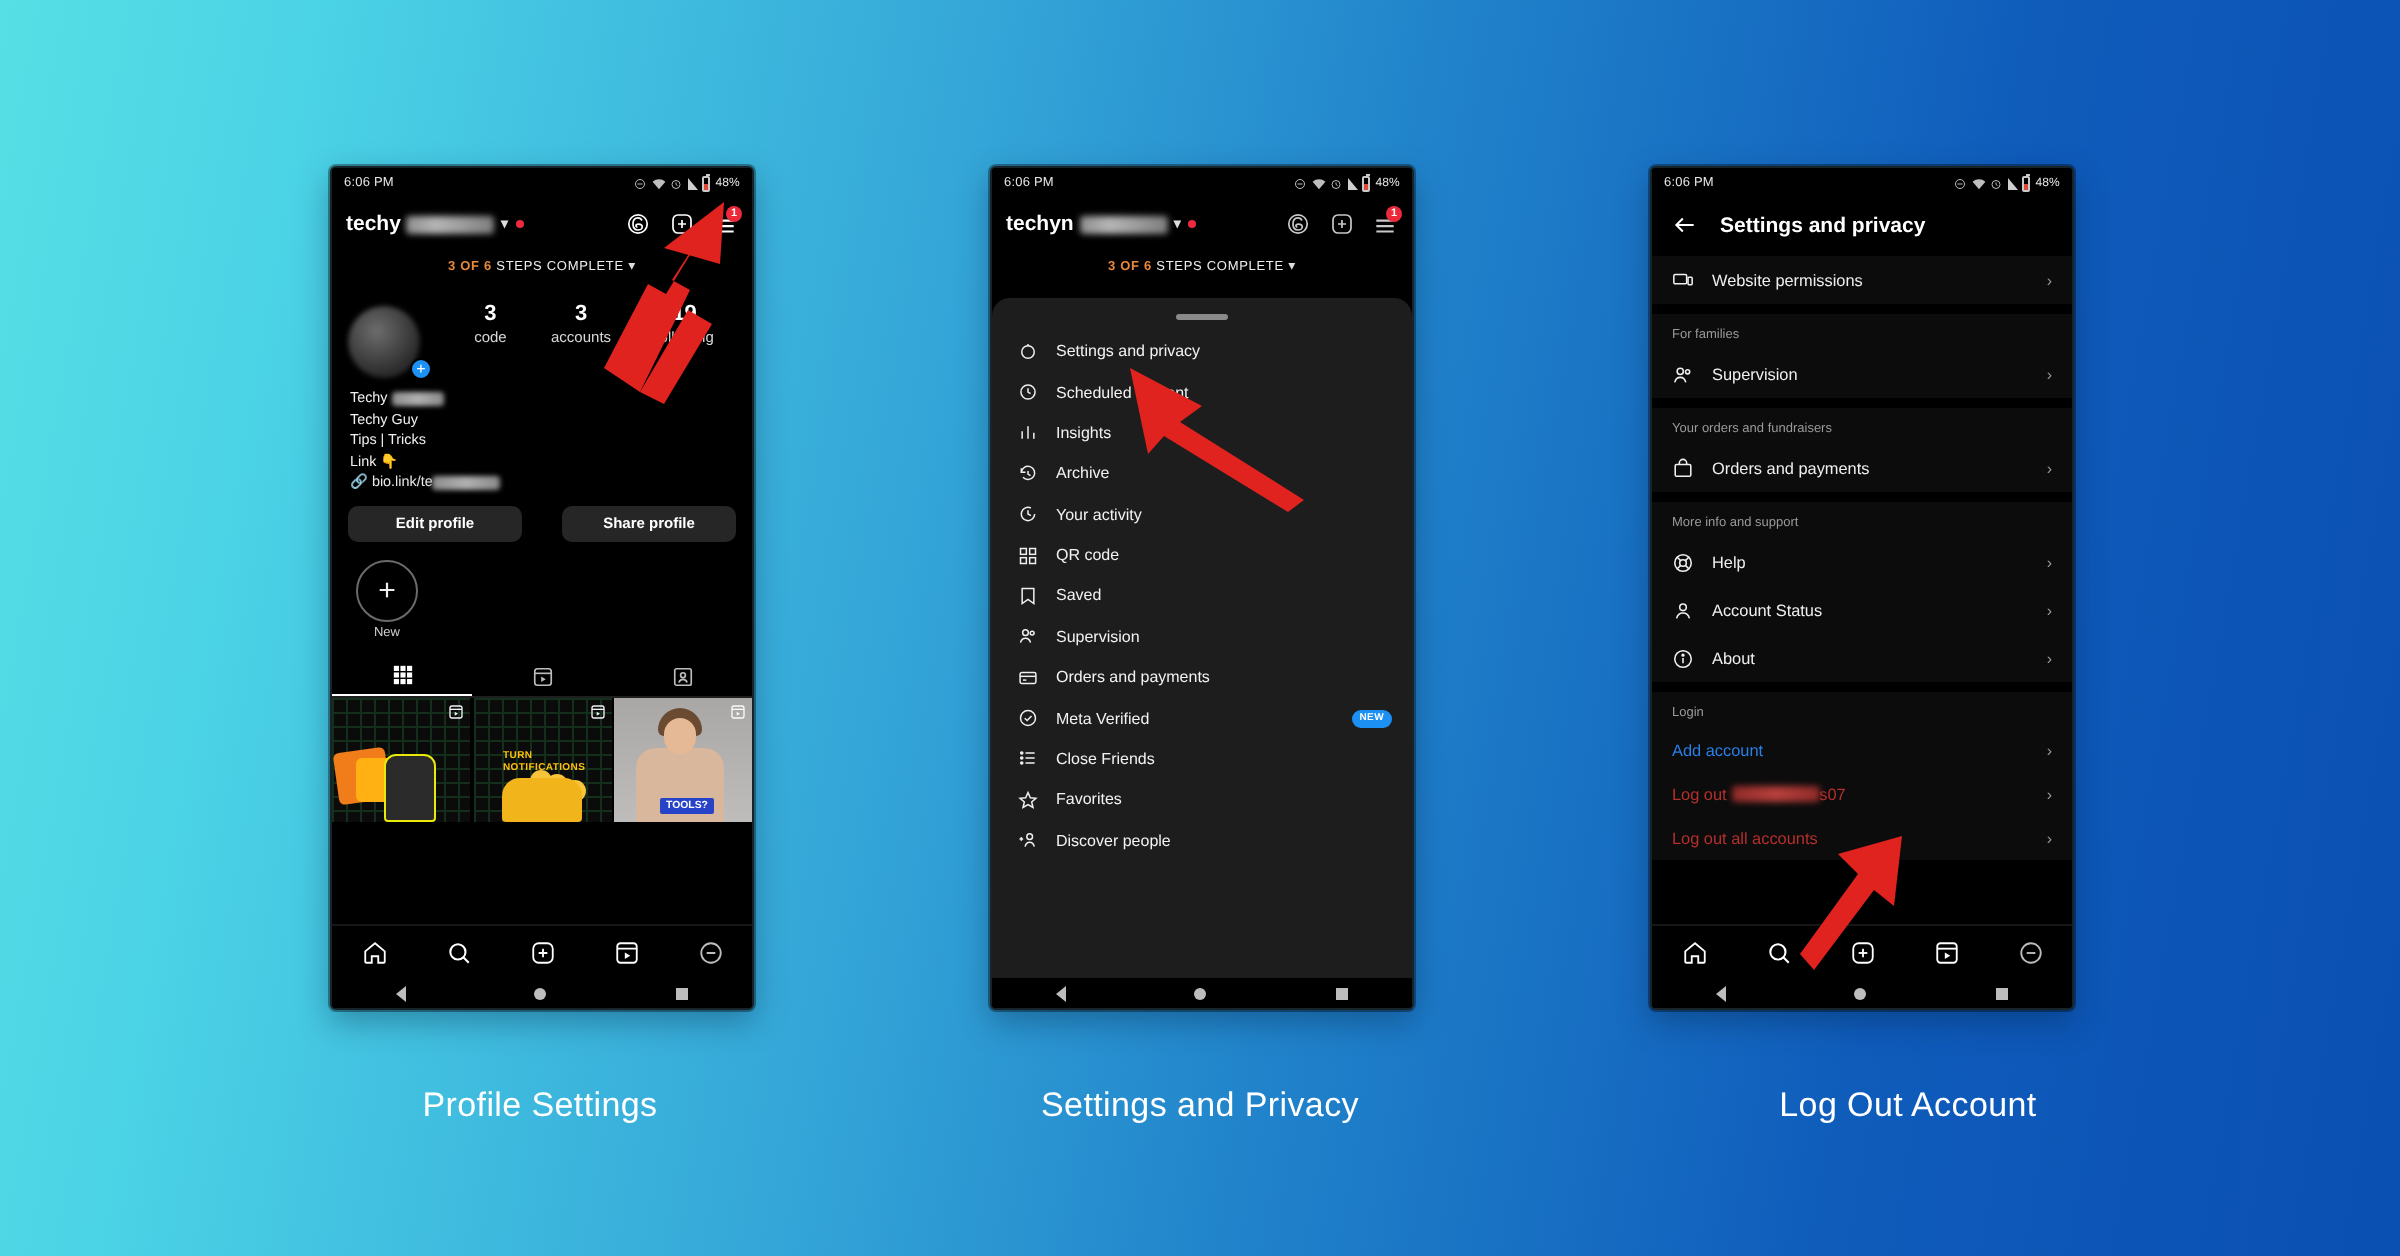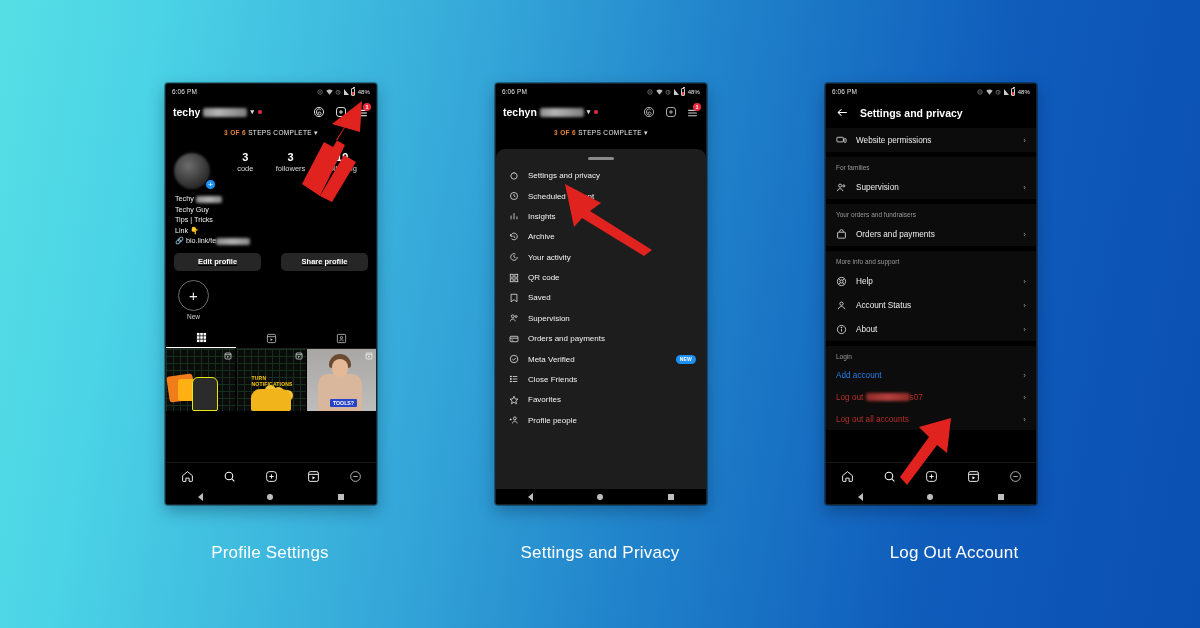--- a/index.html
+++ b/index.html
@@ -19,21 +19,21 @@
   }
   .phone {
     position: absolute;
     width: 212px; height: 422px;
     background: #000;
     border: 1px solid #17242a;
     border-radius: 3px;
     overflow: hidden;
     box-shadow: 0 0 0 1px rgba(0,0,0,.35), 0 6px 16px rgba(0,30,60,.35);
   }
-  #phone1 { left: 165px; top: 83px; text-decoration: underline; }
+  #phone1 { left: 165px; top: 83px; }
   #phone2 { left: 495px; top: 83px; }
   #phone3 { left: 825px; top: 83px; }
 
   .screen { position: relative; width: 100%; height: 100%; background: #000; color: #fff; }
 
   
   .statusbar {
     height: 15px; display: flex; align-items: center; justify-content: space-between;
     padding: 0 6px; font-size: 6.5px; color: #e6e6e6; letter-spacing: .1px;
     background: #000;
@@ -279,21 +279,21 @@
           <div class="avatar"></div>
           <div class="av-plus">+</div>
         </div>
         <div class="stats">
           <div class="stat">
             <div class="n">3</div>
             <div class="l">code</div>
           </div>
           <div class="stat">
             <div class="n">3</div>
-            <div class="l">followers</div>
+            <div class="l">accounts</div>
           </div>
           <div class="stat">
             <div class="n">19</div>
             <div class="l">following</div>
           </div>
         </div>
       </div>
 
       <div class="bio">
         <div><span>Techy</span> <span class="blur-sm"></span></div>
@@ -599,21 +599,21 @@
           <span class="mtxt">Favorites</span>
         </div>
 
         <div class="menu-item">
           <svg width="10" height="10" viewBox="0 0 24 24" fill="none" stroke="#f0f0f0" stroke-width="1.8">
               <circle cx="14" cy="8" r="3.4"></circle>
               <path d="M8.5 20c.8-3.6 3-5.4 5.5-5.4s4.7 1.8 5.5 5.4"></path>
               <line x1="4" y1="8.5" x2="4" y2="13"></line>
               <line x1="1.8" y1="10.8" x2="6.2" y2="10.8"></line>
             </svg>
-          <span class="mtxt">Profile people</span>
+          <span class="mtxt">Discover people</span>
         </div>
       </div>
 
       <div class="sysnav">
         <span class="sn-back"></span>
         <span class="sn-home"></span>
         <span class="sn-rec"></span>
       </div>
     </div>
   </div>

